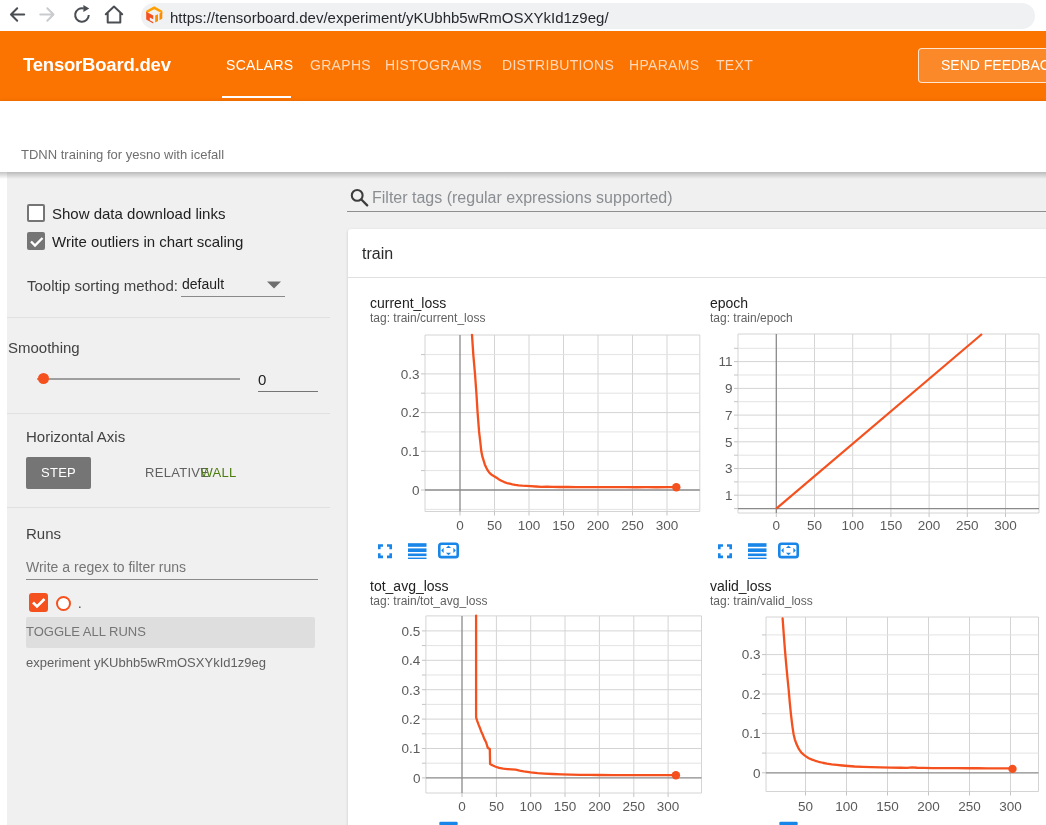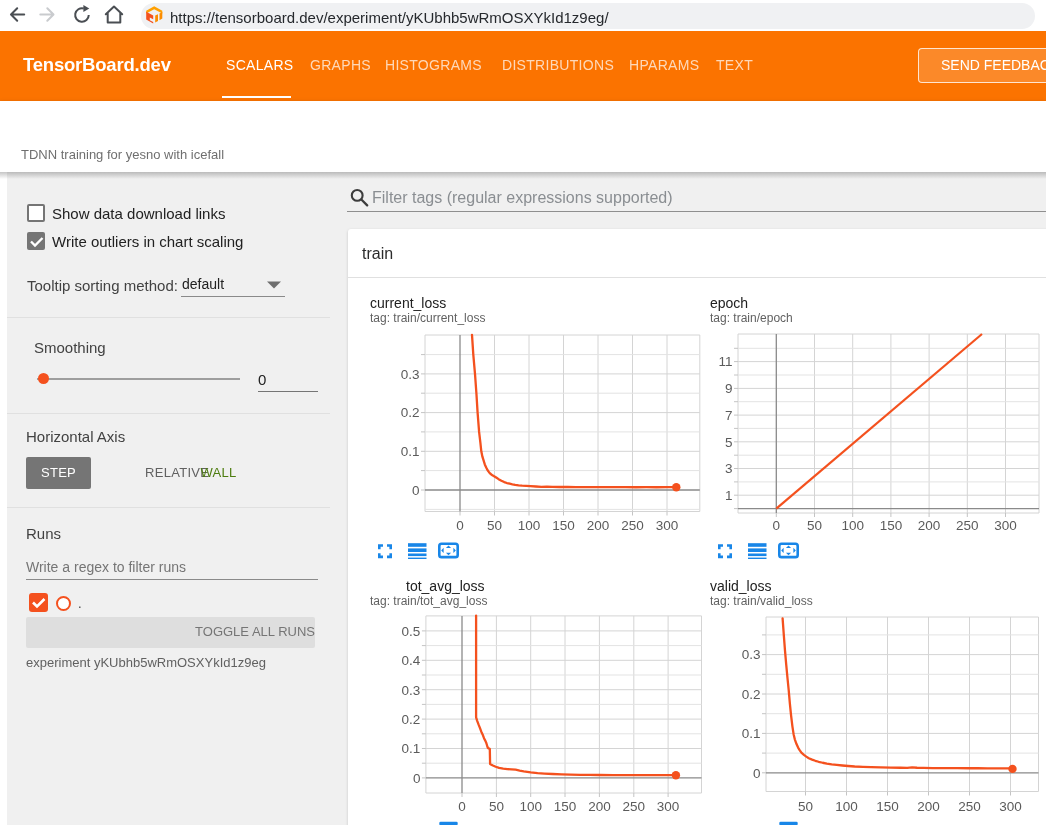--- a/index.html
+++ b/index.html
@@ -43,52 +43,52 @@
 <div class="abs" style="left:0;top:172px;width:1046px;height:7px;background:linear-gradient(rgba(50,50,50,0.28),rgba(50,50,50,0));"></div>
 
 <div class="abs" style="left:27px;top:204px;width:18px;height:18px;border:2px solid #757575;border-radius:2px;background:#fff;"></div>
 <div class="abs" style="left:52px;top:205px;font-size:15px;color:#212121;">Show data download links</div>
 <div class="abs" style="left:27px;top:232px;width:18px;height:18px;background:#757575;border-radius:2px;"></div>
 <div class="abs" style="left:52px;top:233px;font-size:15px;color:#212121;">Write outliers in chart scaling</div>
 <div class="abs" style="left:27px;top:277px;font-size:15px;color:#424242;">Tooltip sorting method:</div>
 <div class="abs" style="left:182px;top:276px;font-size:14px;color:#212121;">default</div>
 <div class="abs" style="left:181px;top:296px;width:104px;height:1px;background:#8a8a8a;"></div>
 <div class="abs" style="left:7px;top:317px;width:323px;height:1px;background:#e0e0e0;"></div>
-<div class="abs" style="left:34px;top:339px;font-size:15px;color:#424242;">Smoothing</div>
+<div class="abs" style="left:8px;top:339px;font-size:15px;color:#424242;">Smoothing</div>
 <div class="abs" style="left:37px;top:377.5px;width:203px;height:2px;background:#9e9e9e;"></div>
 <div class="abs" style="left:37.5px;top:373px;width:11px;height:11px;border-radius:50%;background:#f4511e;"></div>
 <div class="abs" style="left:258px;top:371px;font-size:15px;color:#212121;">0</div>
 <div class="abs" style="left:258px;top:390.5px;width:60px;height:1px;background:#757575;"></div>
 <div class="abs" style="left:7px;top:413px;width:323px;height:1px;background:#e0e0e0;"></div>
 <div class="abs" style="left:26px;top:428px;font-size:15px;color:#424242;">Horizontal Axis</div>
 <div class="abs" style="left:26px;top:456.5px;width:65px;height:32.5px;background:#757575;border-radius:2px;color:#fff;font-size:13px;letter-spacing:0.3px;text-align:center;line-height:32.5px;">STEP</div>
 <div class="abs" style="left:109px;top:456.5px;width:62px;height:32.5px;color:#616161;font-size:13px;letter-spacing:0.3px;text-align:center;line-height:32.5px;margin-left:36px;">RELATIVE</div>
 <div class="abs" style="left:194px;top:456.5px;width:49px;height:32.5px;color:#4d7c0f;font-size:13px;letter-spacing:0.3px;text-align:center;line-height:32.5px;">WALL</div>
 <div class="abs" style="left:7px;top:507px;width:323px;height:1px;background:#e0e0e0;"></div>
 <div class="abs" style="left:26px;top:524.5px;font-size:15px;color:#424242;">Runs</div>
 <div class="abs" style="left:26px;top:559px;font-size:14px;color:#757575;">Write a regex to filter runs</div>
 <div class="abs" style="left:26px;top:579px;width:292px;height:1px;background:#8a8a8a;"></div>
 <div class="abs" style="left:29px;top:593px;width:19px;height:19px;background:#f4511e;border-radius:3px;"></div>
 <div class="abs" style="left:56px;top:595.5px;width:15px;height:15px;border:2.2px solid #f4511e;border-radius:50%;background:#fff;"></div>
 <div class="abs" style="left:78px;top:596px;font-size:13px;color:#424242;">.</div>
-<div class="abs" style="left:26px;top:617px;width:289px;height:30.5px;background:#dedede;border-radius:2px;color:#757575;font-size:13px;text-align:right;line-height:30.5px;">TOGGLE ALL RUNS</div>
+<div class="abs" style="left:26px;top:617px;width:289px;height:30.5px;background:#dedede;border-radius:2px;color:#757575;font-size:13px;text-align:left;line-height:30.5px;">TOGGLE ALL RUNS</div>
 <div class="abs" style="left:26px;top:655px;font-size:13px;color:#616161;">experiment yKUbhb5wRmOSXYkId1z9eg</div>
 
 <div class="abs" style="left:372px;top:189px;font-size:16px;color:#8a8e92;">Filter tags (regular expressions supported)</div>
 <div class="abs" style="left:347px;top:210.5px;width:699px;height:1px;background:#8f8f8f;"></div>
 
 <div class="abs" style="left:348px;top:229px;width:708px;height:604px;background:#fff;border-radius:3px;box-shadow:0 1px 3px rgba(0,0,0,0.18);"></div>
 <div class="abs" style="left:362px;top:245px;font-size:16px;color:#2b2b2b;">train</div>
 <div class="abs" style="left:348px;top:277px;width:708px;height:1px;background:#e0e0e0;"></div>
 
 <div class="abs" style="left:370px;top:295px;font-size:14px;color:#212121;">current_loss</div>
 <div class="abs" style="left:370px;top:311px;font-size:12px;color:#616161;">tag: train/current_loss</div>
 <div class="abs" style="left:710px;top:295px;font-size:14px;color:#212121;">epoch</div>
 <div class="abs" style="left:710px;top:311px;font-size:12px;color:#616161;">tag: train/epoch</div>
-<div class="abs" style="left:370px;top:578px;font-size:14px;color:#212121;margin-left:36px;">tot_avg_loss</div>
+<div class="abs" style="left:370px;top:578px;font-size:14px;color:#212121;">tot_avg_loss</div>
 <div class="abs" style="left:370px;top:594px;font-size:12px;color:#616161;">tag: train/tot_avg_loss</div>
 <div class="abs" style="left:710px;top:578px;font-size:14px;color:#212121;">valid_loss</div>
 <div class="abs" style="left:710px;top:594px;font-size:12px;color:#616161;">tag: train/valid_loss</div>
 
 <svg class="abs" style="left:0;top:0;" width="1046" height="825">
 <line x1="425.0" y1="335.0" x2="699.8" y2="335.0" stroke="#d4d4d4" stroke-width="1"></line>
 <line x1="425.0" y1="511.5" x2="699.8" y2="511.5" stroke="#d4d4d4" stroke-width="1"></line>
 <line x1="425.0" y1="335.0" x2="425.0" y2="511.5" stroke="#d4d4d4" stroke-width="1"></line>
 <line x1="699.8" y1="335.0" x2="699.8" y2="511.5" stroke="#d4d4d4" stroke-width="1"></line>
 <line x1="494.5" y1="335.0" x2="494.5" y2="511.5" stroke="#d4d4d4" stroke-width="1"></line>

